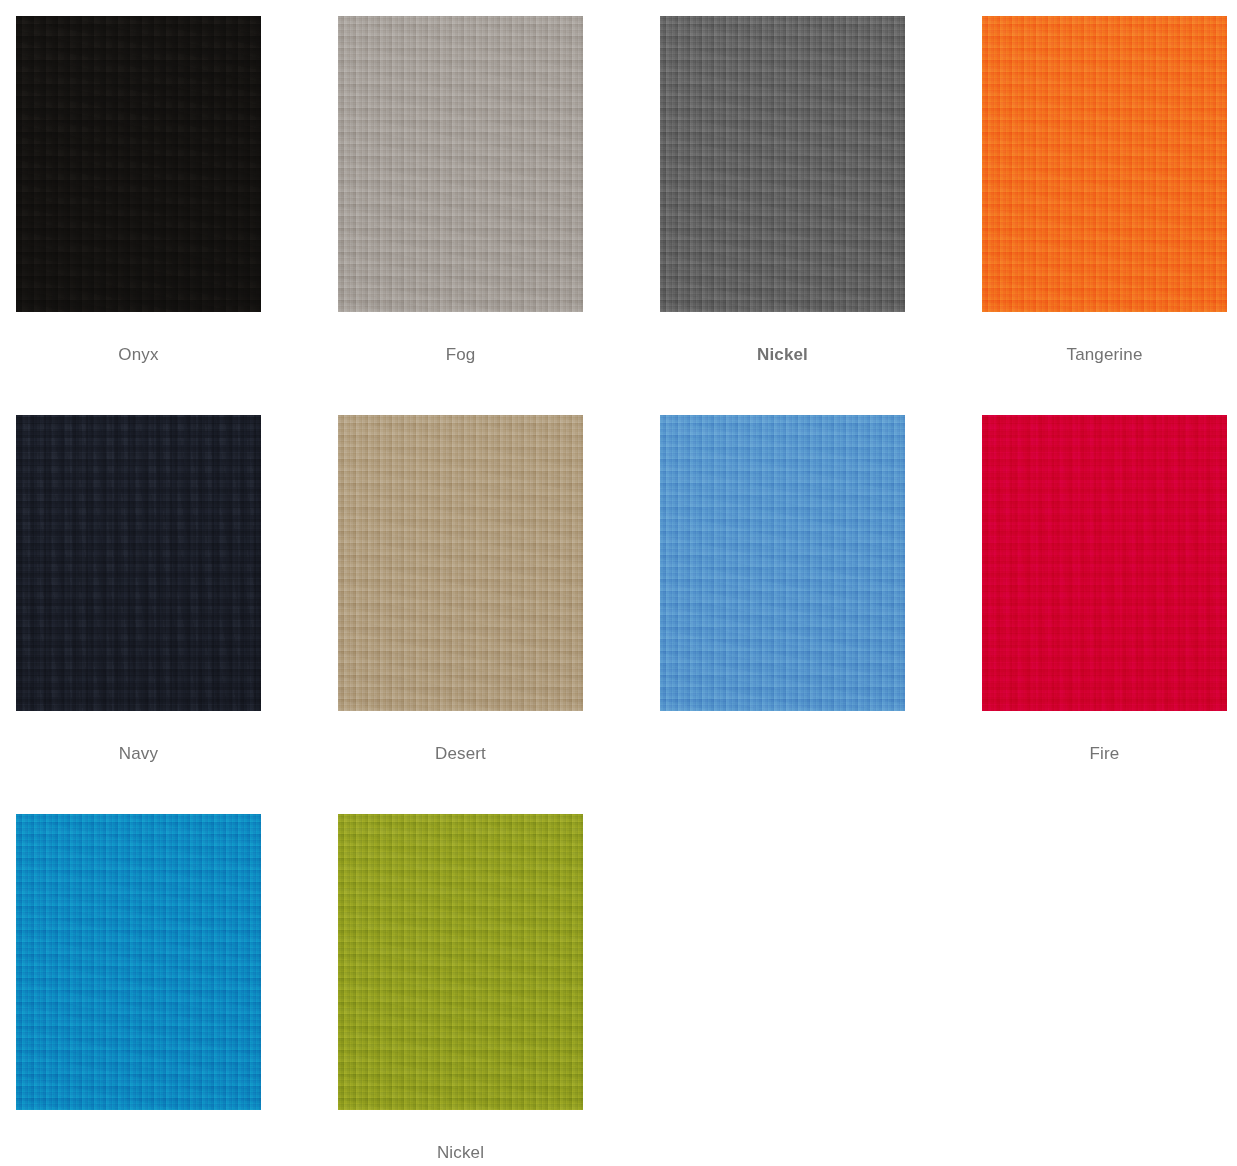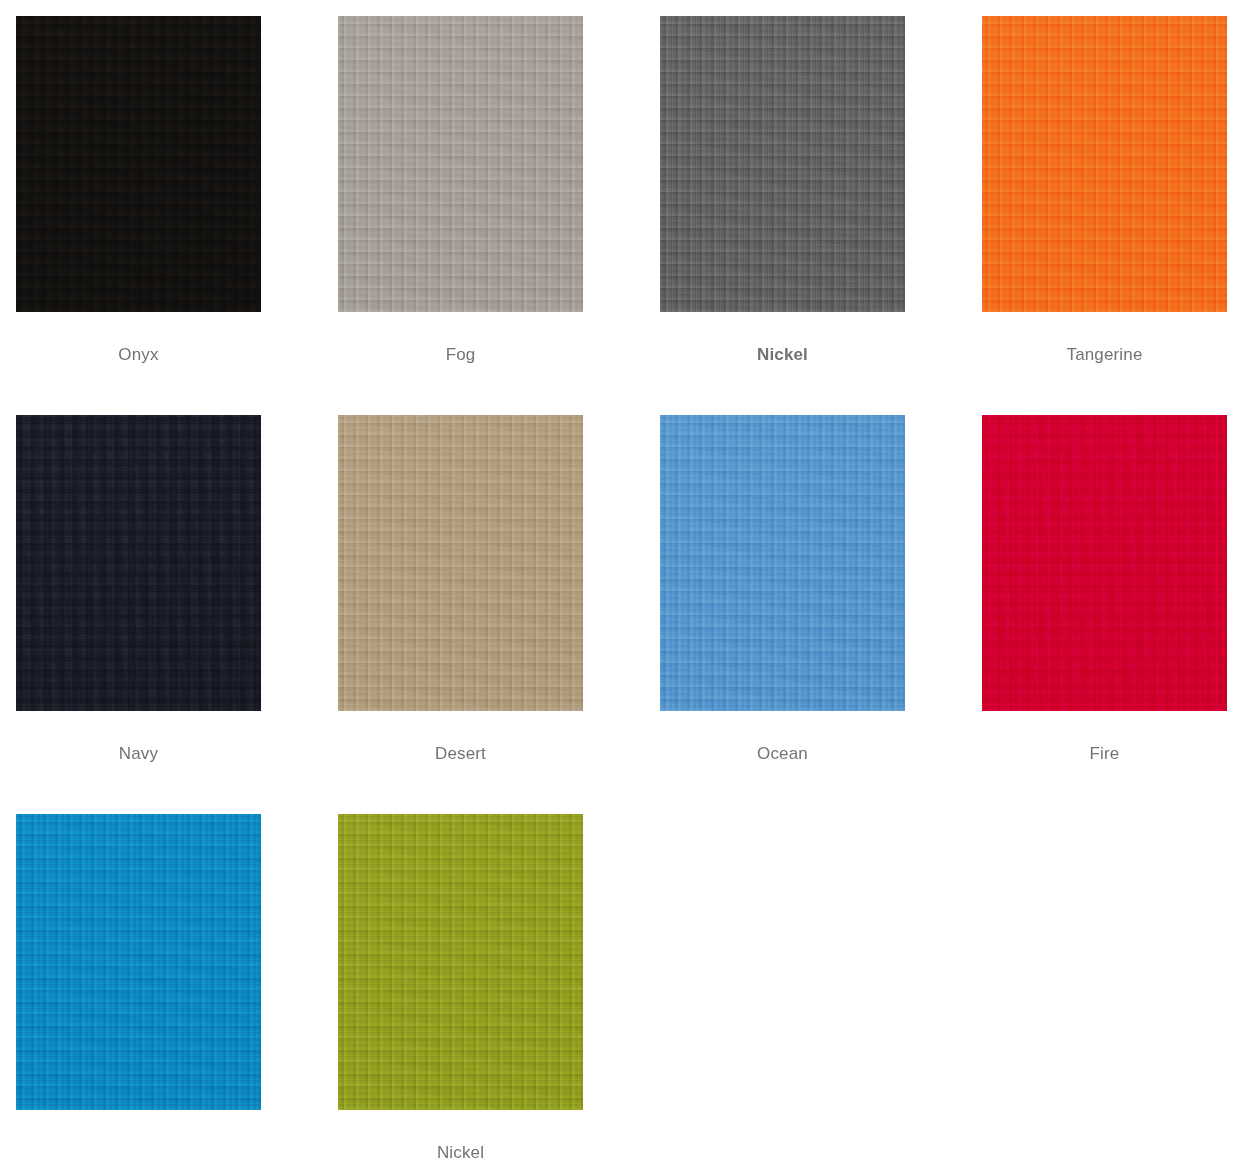--- a/index.html
+++ b/index.html
@@ -158,21 +158,20 @@
     <div class="swatch-cell" style="padding-bottom: 40px;">
       <div class="swatch-chip weave-coarse" style="background-color: rgb(27, 31, 42);"></div>
       <div class="swatch-label">Navy</div>
     </div>
     <div class="swatch-cell" style="padding-bottom: 50px;">
       <div class="swatch-chip" style="background-color: rgb(181, 162, 132);"></div>
       <div class="swatch-label">Desert</div>
     </div>
     <div class="swatch-cell" style="padding-bottom: 50px;">
       <div class="swatch-chip" style="background-color: rgb(91, 155, 208);"></div>
-      <div class="swatch-label">Ocean</div>
     </div>
     <div class="swatch-cell" style="padding-bottom: 50px;">
       <div class="swatch-chip weave-coarse" style="background-color: rgb(213, 0, 50);"></div>
       <div class="swatch-label">Fire</div>
     </div>
     <div class="swatch-cell" style="padding-bottom: 50px;">
       <div class="swatch-chip" style="background-color: rgb(14, 142, 196);"></div>
     </div>
     <div class="swatch-cell" style="padding-bottom: 50px;">
       <div class="swatch-chip" style="background-color: rgb(151, 163, 34);"></div>

